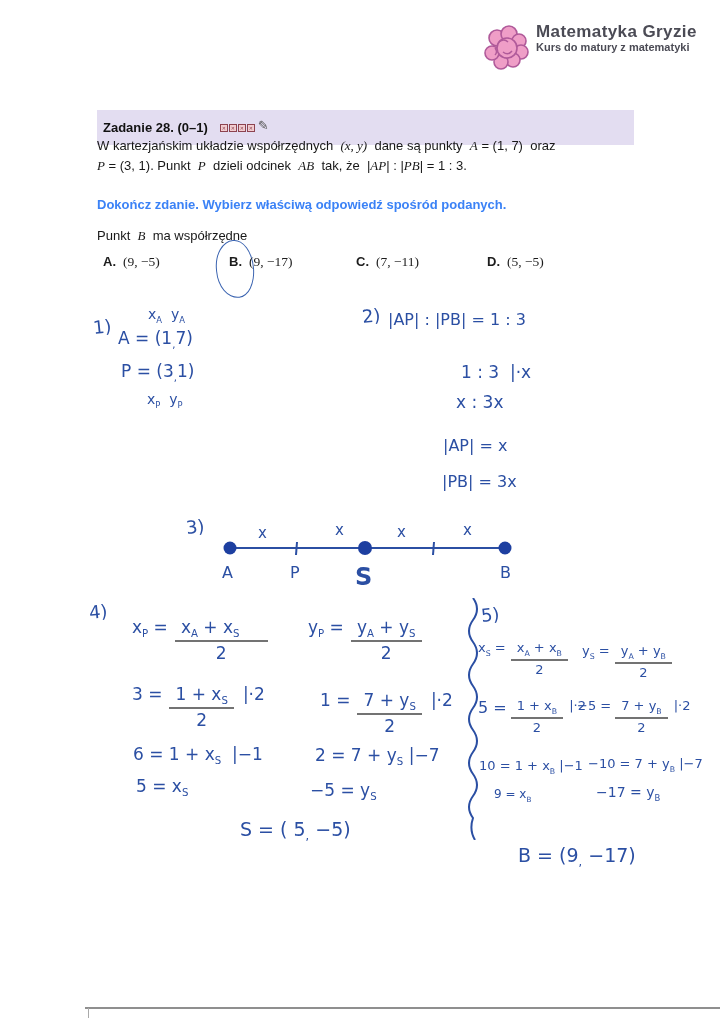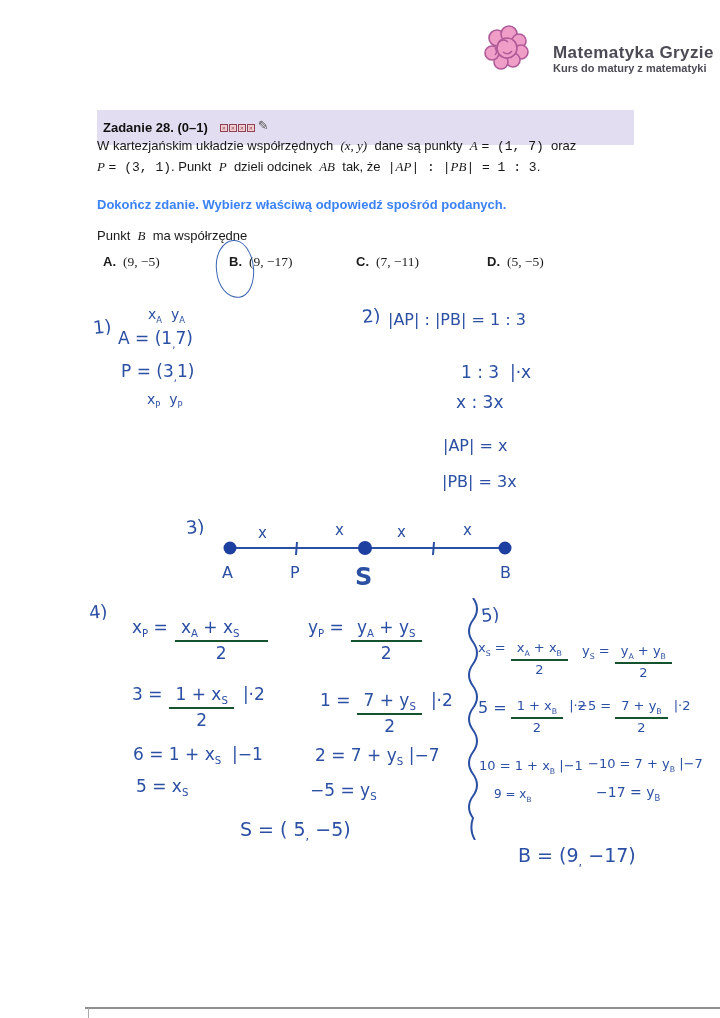--- a/index.html
+++ b/index.html
@@ -1,57 +1,57 @@
 <!DOCTYPE html>
 <html lang="pl"><head>
 <meta charset="utf-8">
 <style>
   html,body{margin:0;padding:0;background:#ffffff;}
   #page{position:relative;width:720px;height:1018px;background:#ffffff;overflow:hidden;
         font-family:"Liberation Sans",sans-serif;color:#1c1c1c;}
 
   
-  .logo{position:absolute;top:22px;left:481px;display:flex;align-items:flex-end;gap:20px;}
+  .logo{position:absolute;top:22px;left:481px;display:flex;align-items:flex-start;gap:3px;}
   .logo-txt{display:flex;flex-direction:column;line-height:1.12;}
   .logo-title{font-size:17px;font-weight:bold;color:#4b4b55;letter-spacing:.4px;}
   .logo-sub{font-size:11px;font-weight:bold;color:#4b4b55;}
 
   
   .task-bar{position:absolute;left:97px;top:110px;width:537px;height:35px;background:#e3ddf1;
             display:flex;align-items:center;padding-left:6px;box-sizing:border-box;}
   .task-title{font-size:13px;font-weight:bold;color:#111;}
   .diff{display:flex;align-items:center;margin-left:12px;gap:1px;}
   .diff-sq{width:8px;height:8px;background:#f2cdd1;border:1px solid #8d4350;box-sizing:border-box;
            font-size:5px;line-height:6px;text-align:center;color:#8d4350;}
   .pencil{font-size:13px;color:#555;margin-left:2px;transform:translateY(-2px);}
 
   
   .stmt{position:absolute;left:97px;top:136px;width:545px;font-size:13px;line-height:20px;color:#181818;}
   .math{font-family:"Liberation Serif",serif;font-style:italic;}
-  .mathn{font-family:Liberation Mono, monospace;font-style:normal;}
+  .mathn{font-family:Liberation Sans, sans-serif;font-style:normal;}
   .bold-line{position:absolute;left:97px;top:197px;font-size:13px;font-weight:bold;color:#3b82f6;}
   .prompt{position:absolute;left:97px;top:228px;font-size:13px;color:#181818;}
 
   .answers{position:absolute;left:0;top:254px;width:720px;height:30px;}
   .ans{position:absolute;display:flex;gap:7px;font-size:13px;align-items:baseline;}
   .ans-label{font-weight:bold;}
   .ans-val{font-family:"Liberation Serif",serif;font-size:13.5px;}
   .sel-circle{position:absolute;left:216px;top:-14px;width:36px;height:56px;
               border:1.6px solid #3a63b0;border-radius:52% 48% 46% 54%/48% 52% 50% 50%;
               transform:rotate(-5deg);}
 
   
   .hw{position:absolute;color:#2b4fa3;font-family:"DejaVu Sans",sans-serif;font-size:17px;
       white-space:nowrap;}
   .hw sub{font-size:.6em;vertical-align:-4px;}
   .sec-num{transform:rotate(-6deg);font-size:18px;}
   .small-hw{font-size:13px;}
   .frac-row{display:inline-flex;align-items:flex-start;gap:7px;}
   .frac{display:inline-flex;flex-direction:column;align-items:center;vertical-align:middle;}
-  .frac .fr-num{padding:0 6px 1px;border-bottom:2px solid #14532d;text-align:center;}
+  .frac .fr-num{padding:0 6px 1px;border-bottom:2px solid #737373;text-align:center;}
   .frac .fr-den{padding-top:1px;text-align:center;}
   .op{margin-left:2px;}
 
   
   .scan-hline{position:absolute;left:85px;top:1007px;width:635px;height:2px;background:#8f8f8f;}
   .scan-vline{position:absolute;left:88px;top:1008px;width:1px;height:10px;background:#aaa;}
 </style>
 </head>
 <body>
 

